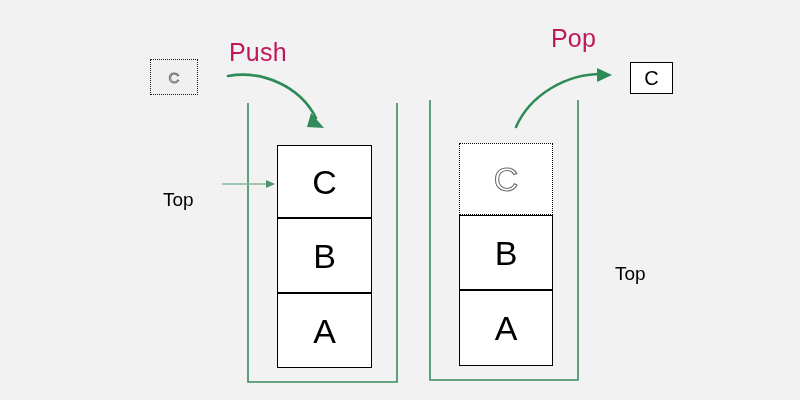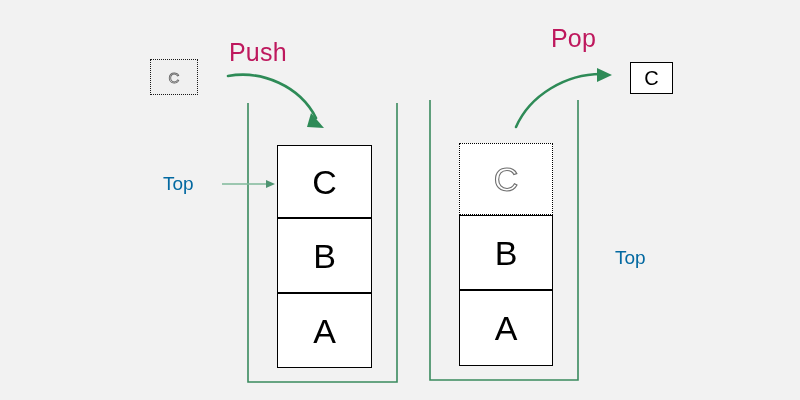--- a/index.html
+++ b/index.html
@@ -30,22 +30,23 @@
 
   
   .op-label {
     font-size: 25px;
     color: #be185d;
     letter-spacing: 0.2px;
     white-space: nowrap;
   }
   .top-label {
     font-size: 19px;
-    color: #0369a1;
+    color: #000000;
     white-space: nowrap;
+    margin-top: 16px;
   }
 
   
   .cell {
     box-sizing: border-box;
     background: #ffffff;
     border: 1.6px solid #000000;
     display: flex;
     align-items: center;
     justify-content: center;

